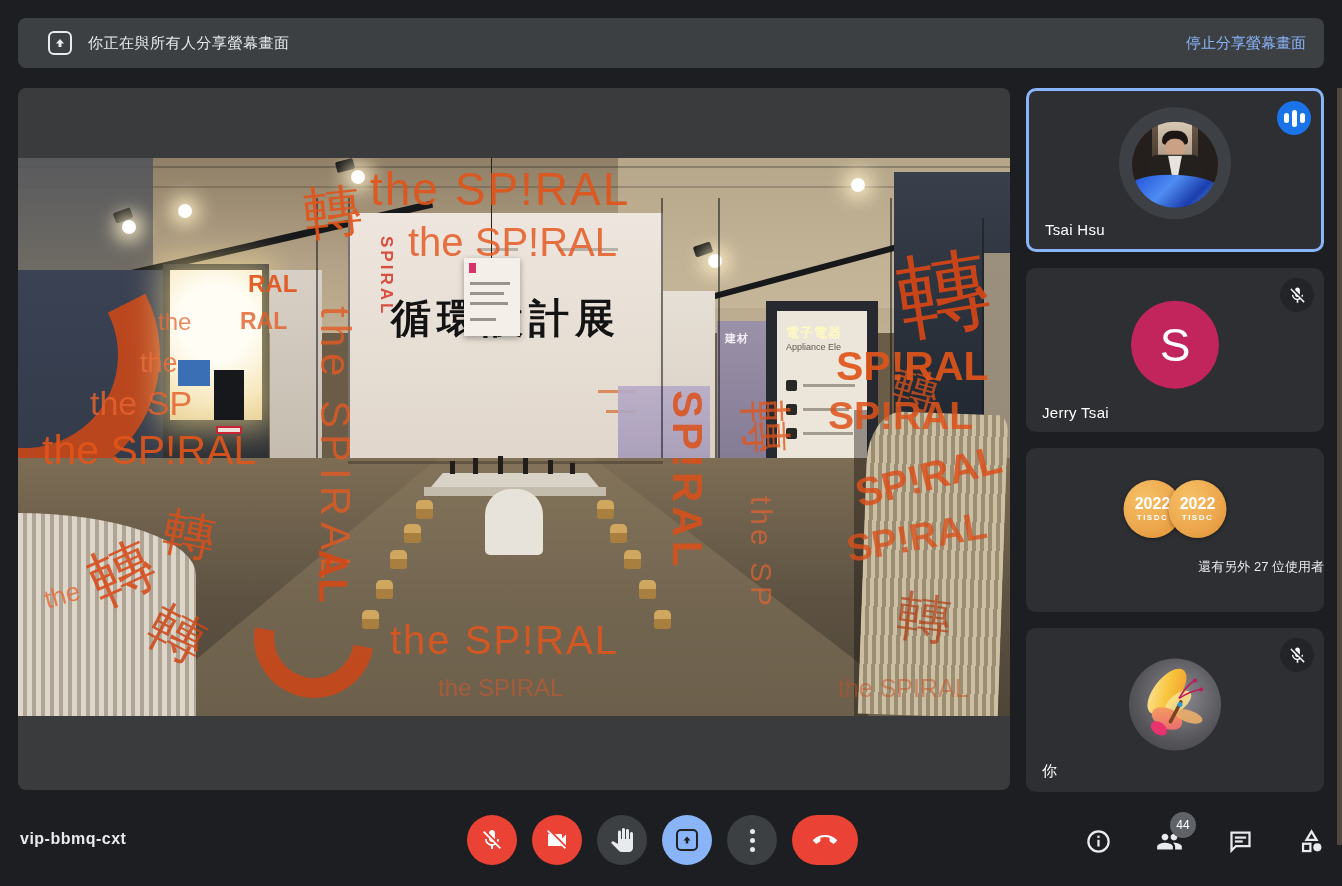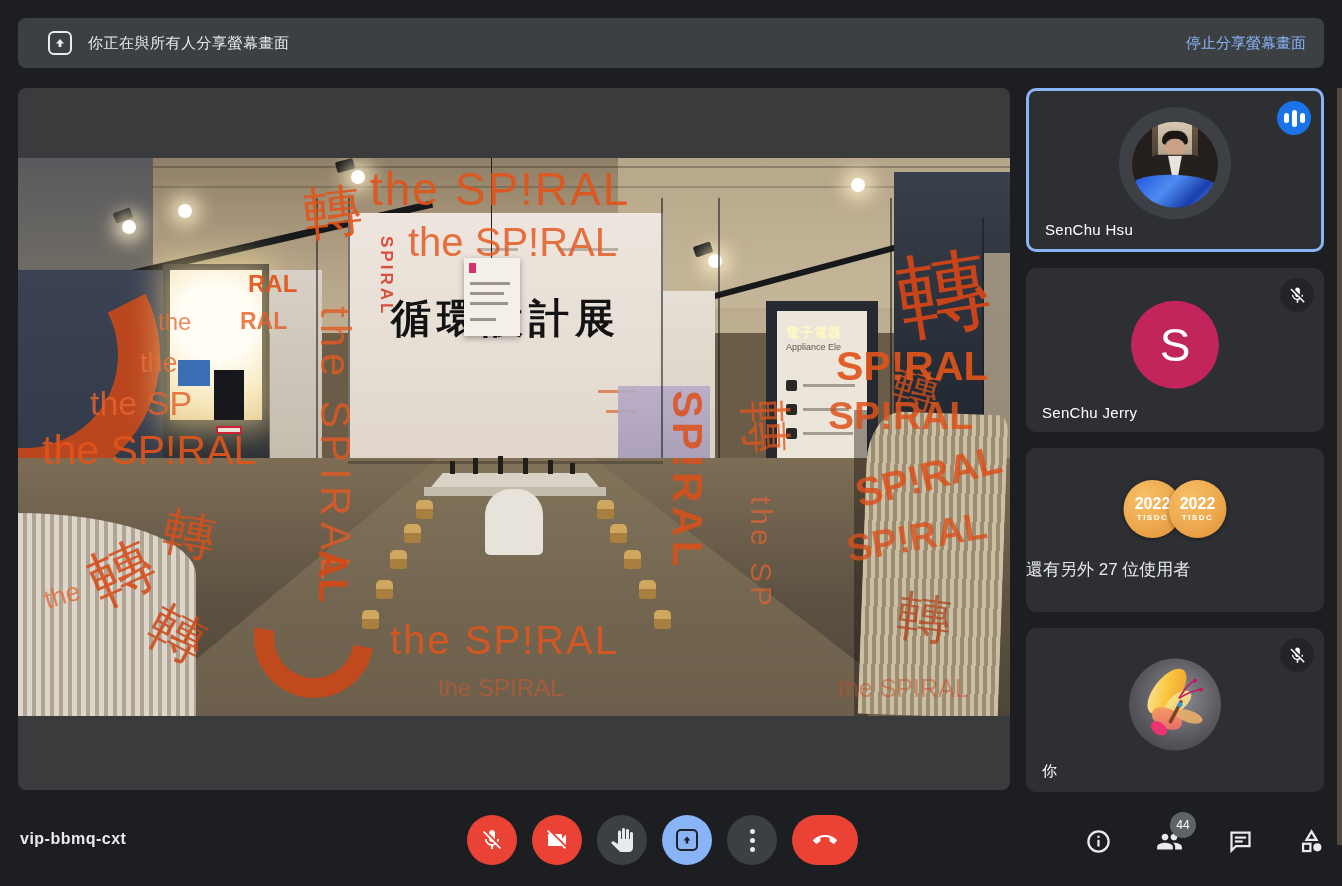--- a/index.html
+++ b/index.html
@@ -214,22 +214,22 @@
 
   .tisdc-row { position:absolute; left:50%; top:32px; transform:translateX(-50%);
                display:flex; }
   .tisdc { width:58px; height:58px; border-radius:50%;
            background:radial-gradient(circle at 35% 30%,#f6c066,#eda84e 55%,#de8f30);
            display:flex; flex-direction:column; align-items:center; justify-content:center;
            color:#fff; box-shadow:0 1px 4px rgba(0,0,0,.4); }
   .tisdc + .tisdc { margin-left:-13px; }
   .tisdc .y { font-size:16px; font-weight:700; line-height:1; }
   .tisdc .o { font-size:8px; font-weight:700; letter-spacing:1.5px; line-height:1; margin-top:2px; }
-  .more-label { position:absolute; left:0; right:8px; top:110px; text-align:left;
-                color:#e8eaed; font-size:17px; }
+  .more-label { position:absolute; left:0; right:0; top:110px; text-align:right;
+                color:#e8eaed; font-size:13px; }
 
   
   #meeting-code { position:absolute; left:20px; top:830px; color:#e8eaed; font-size:16px;
                   font-weight:700; letter-spacing:.5px; }
   #controls { position:absolute; left:467px; top:815px; display:flex; gap:15px; align-items:center; }
   .ctl { width:50px; height:50px; border-radius:50%; display:flex; align-items:center;
          justify-content:center; cursor:pointer; }
   .ctl svg { width:24px; height:24px; }
   .ctl.red { background:#ea4335; }
   .ctl.dark { background:#3c4043; }
@@ -305,20 +305,23 @@
     <div class="sign-wire"></div>
     <div class="hang-sign">
       <div class="pink"></div>
       <div class="ln" style="top:24px;width:40px;"></div>
       <div class="ln" style="top:34px;width:34px;"></div>
       <div class="ln" style="top:44px;width:38px;"></div>
       <div class="ln" style="top:60px;width:26px;"></div>
     </div>
 
     <div class="white-p1"></div>
+    <div class="purple-p">
+      <span class="zh">建材</span>
+    </div>
     <div class="lav-p"></div>
 
     <div class="appl-frame"></div>
     <div class="appl-inner"></div>
     <div class="appl-title">電子電器</div>
     <div class="appl-sub">Appliance Ele</div>
     <div class="appl-ic" style="left:768px;top:222px;"></div>
     <div class="appl-ln" style="left:785px;top:226px;width:52px;"></div>
     <div class="appl-ic" style="left:768px;top:246px;"></div>
     <div class="appl-ln" style="left:785px;top:250px;width:46px;"></div>
@@ -409,33 +412,33 @@
       <div class="face"></div>
       <div class="jacket"></div>
     <div class="shirt"></div>
       <div class="fabric"></div>
   </div>
   <div class="badge-audio">
     <i style="height:10px;"></i>
       <i style="height:17px;"></i>
       <i style="height:10px;"></i>
   </div>
-  <div class="pname">SenChu Hsu</div>
+  <div class="pname">Tsai Hsu</div>
 </div>
 
 <div class="tile" id="tile-senchu">
   <div class="avatar-initial">
     <span>S</span>
   </div>
   <div class="badge-mic">
     <svg viewBox="0 0 24 24">
         <path d="M19 11h-1.7c0 .74-.16 1.43-.43 2.05l1.23 1.23c.56-.98.9-2.09.9-3.28zm-4.02.17c0-.06.02-.11.02-.17V5c0-1.66-1.34-3-3-3S9 3.34 9 5v.18l5.98 5.99zM4.27 3L3 4.27l6.01 6.01V11c0 1.66 1.33 3 2.99 3 .22 0 .44-.03.65-.08l1.66 1.66c-.71.33-1.5.52-2.31.52-2.76 0-5.3-2.1-5.3-5.1H5c0 3.41 2.72 6.23 6 6.72V21h2v-3.28c.91-.13 1.77-.45 2.54-.9L19.73 21 21 19.73 4.27 3z"></path>
       </svg>
   </div>
-  <div class="pname">SenChu Jerry</div>
+  <div class="pname">Jerry Tsai</div>
 </div>
 
 <div class="tile" id="tile-more">
   <div class="tisdc-row">
     <div class="tisdc">
       <span class="y">2022</span>
       <span class="o">TISDC</span>
     </div>
     <div class="tisdc">
       <span class="y">2022</span>

